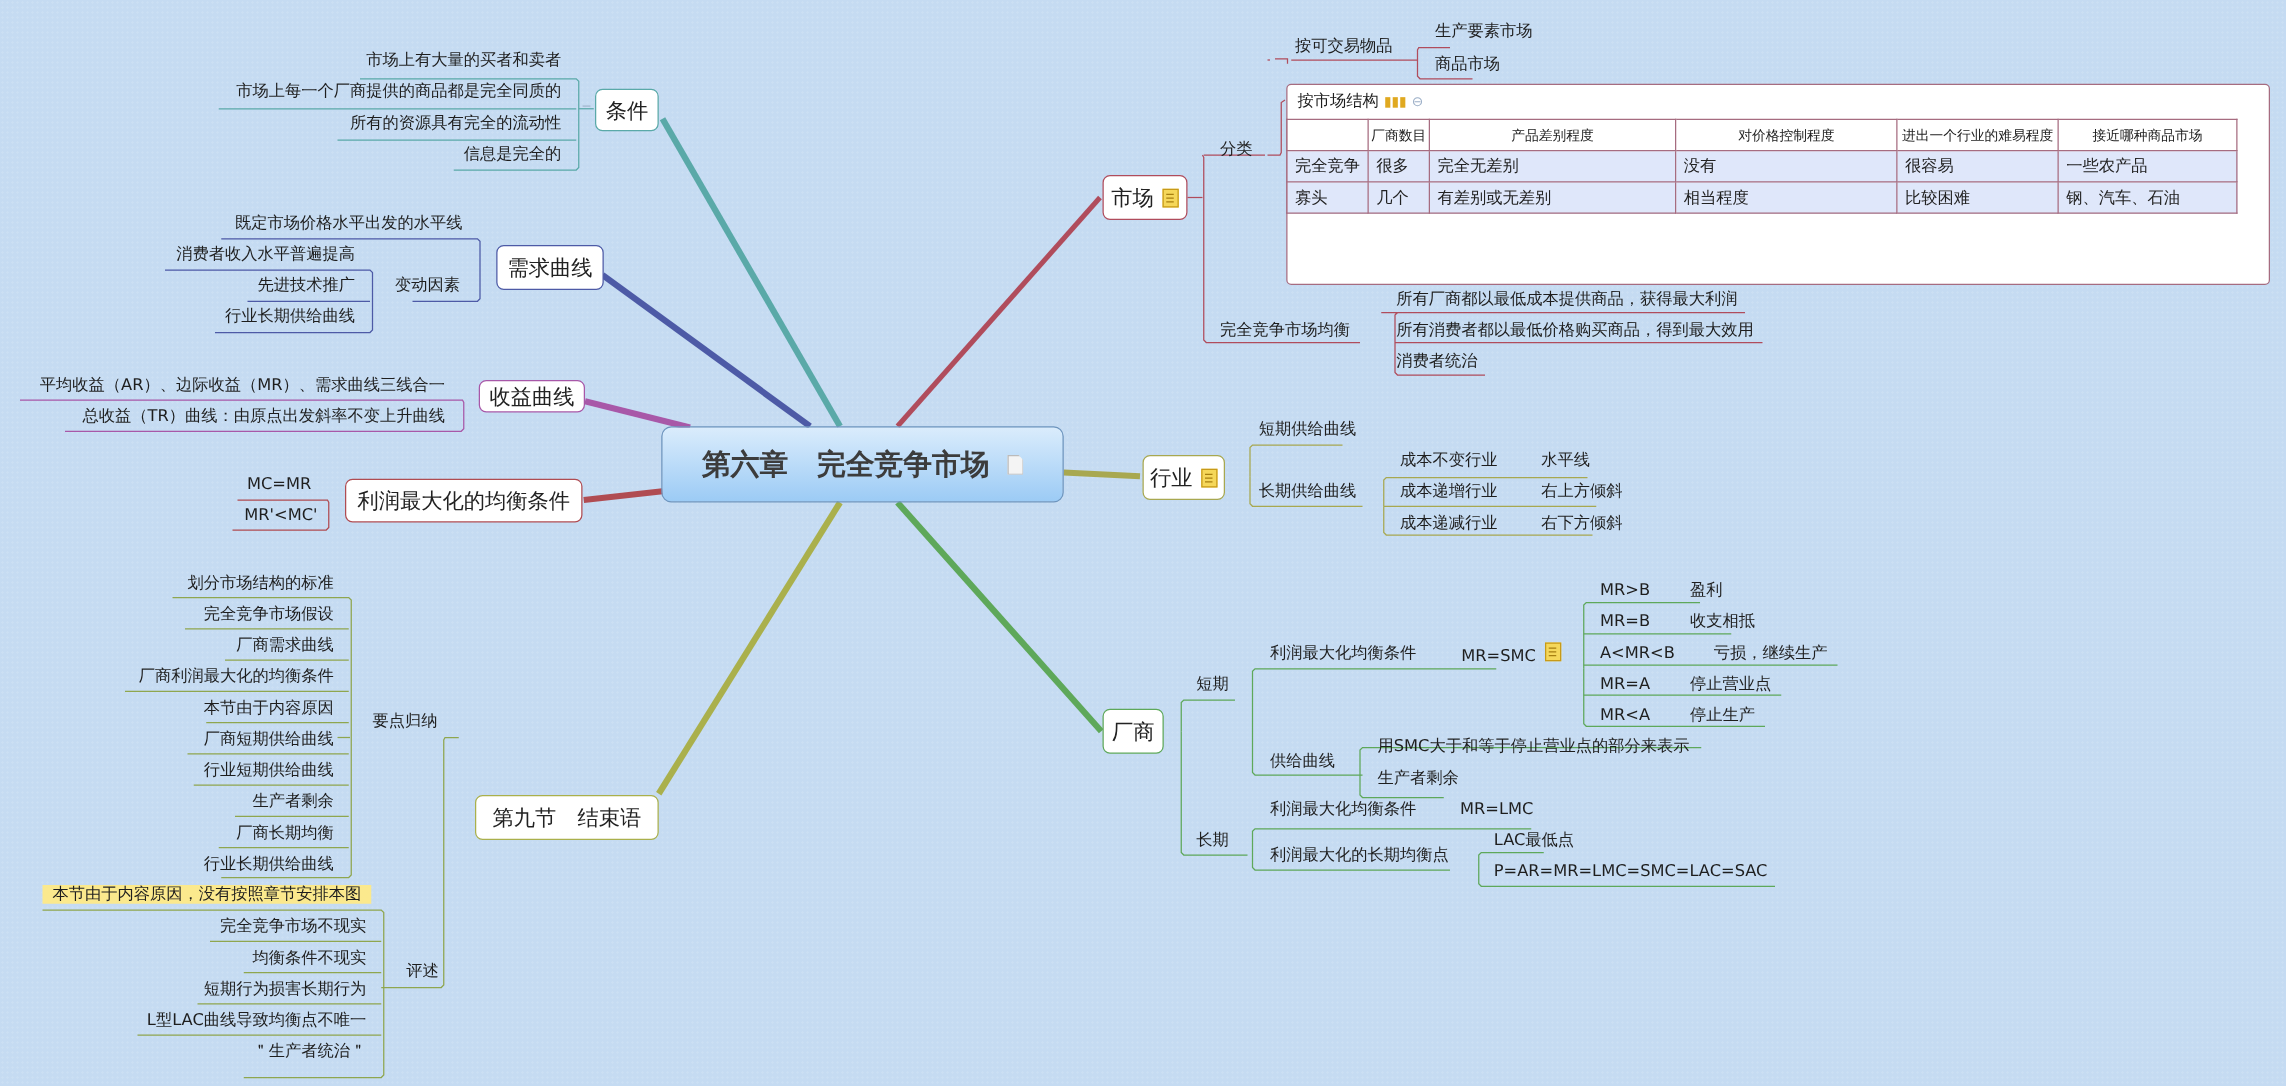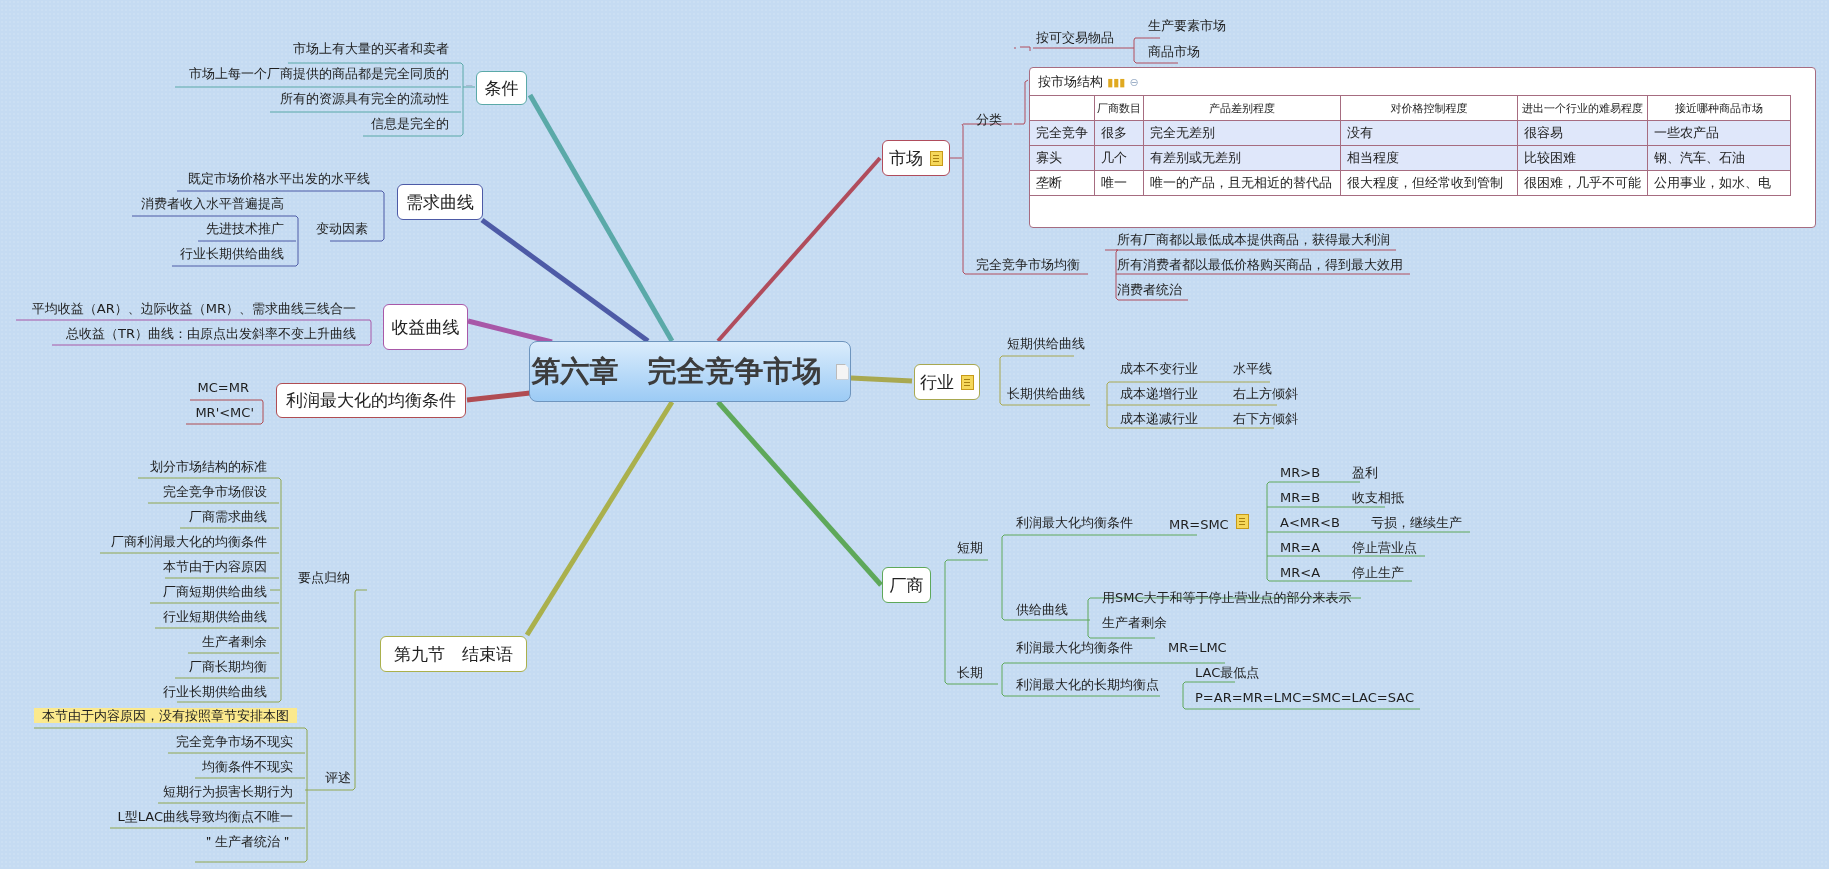--- a/index.html
+++ b/index.html
@@ -9,21 +9,21 @@
     background-size:4px 4px;
     font-family:"DejaVu Sans","Liberation Sans",sans-serif;color:#222;}
   svg.lines{position:absolute;left:0;top:0;width:1829px;height:869px;pointer-events:none;}
   .t{position:absolute;font-size:13px;white-space:nowrap;line-height:18px;color:#1e1e1e;}
   .r{text-align:right;}
   .node{position:absolute;background:#fff;border-radius:6px;font-size:17px;
     display:flex;align-items:center;justify-content:center;white-space:nowrap;color:#222;
     box-sizing:border-box;}
   .root{position:absolute;left:529px;top:341px;width:322px;height:61px;border-radius:8px;
     background:linear-gradient(#daecfc,#9ccbf5);border:1px solid #6e95be;
-    display:flex;align-items:center;justify-content:center;font-size:29px;font-weight:bold;color:#3c3c3c;
+    display:flex;align-items:center;justify-content:center;font-size:23px;font-weight:bold;color:#3c3c3c;
     box-sizing:border-box;}
   .doc{display:inline-block;width:11px;height:14px;background:#f4f4f4;border:1px solid #bbb;margin-left:14px;
     clip-path:polygon(0 0,70% 0,100% 28%,100% 100%,0 100%);}
   .note{display:inline-block;width:11px;height:13px;background:#f5d75a;border:1px solid #c79a19;margin-left:7px;position:relative;}
   .note::after{content:"";position:absolute;left:2px;top:3px;width:6px;height:1px;background:#a77f10;box-shadow:0 3px 0 #a77f10,0 6px 0 #a77f10;}
   .tog{position:absolute;font-size:10px;color:#9db0c8;}
   table.mt{position:absolute;left:1029px;top:95px;border-collapse:collapse;font-size:13px;}
   table.mt td{border:1px solid #a66c80;padding:0 6px;height:24px;white-space:nowrap;}
   table.mt tr.hd td{font-size:11px;text-align:center;background:#fff;}
   table.mt tr.alt td{background:#dfe7fa;}
@@ -133,30 +133,30 @@
 
 <div class="node" style="left:476px;top:71px;width:51px;height:34px;border:1px solid #5aa9a8;">
   <span>条件</span>
 </div>
 <span class="tog" style="left:465px;top:80px;">−</span>
 <div class="t r" style="right:1380px;top:40px;">市场上有大量的买者和卖者</div>
 <div class="t r" style="right:1380px;top:65px;">市场上每一个厂商提供的商品都是完全同质的</div>
 <div class="t r" style="right:1380px;top:90px;">所有的资源具有完全的流动性</div>
 <div class="t r" style="right:1380px;top:115px;">信息是完全的</div>
 
-<div class="node" style="left:397px;top:184px;width:86px;height:36px;border:1px solid #4d5aa6;">
+<div class="node" style="left:397px;top:196px;width:86px;height:36px;border:1px solid #4d5aa6;">
   <span>需求曲线</span>
 </div>
 <div class="t r" style="right:1459px;top:170px;">既定市场价格水平出发的水平线</div>
 <div class="t" style="left:316px;top:220px;">变动因素</div>
 <div class="t r" style="right:1545px;top:195px;">消费者收入水平普遍提高</div>
 <div class="t r" style="right:1545px;top:220px;">先进技术推广</div>
 <div class="t r" style="right:1545px;top:245px;">行业长期供给曲线</div>
 
-<div class="node" style="left:383px;top:304px;width:85px;height:46px;border:1px solid #a858a8;">
+<div class="node" style="left:383px;top:304px;width:85px;height:26px;border:1px solid #a858a8;">
   <span>收益曲线</span>
 </div>
 <div class="t r" style="right:1473px;top:300px;">平均收益（AR）、边际收益（MR）、需求曲线三线合一</div>
 <div class="t r" style="right:1473px;top:325px;">总收益（TR）曲线：由原点出发斜率不变上升曲线</div>
 
 <div class="node" style="left:276px;top:383px;width:190px;height:35px;border:1px solid #b04c52;">
   <span>利润最大化的均衡条件</span>
 </div>
 <div class="t r" style="right:1580px;top:379px;">MC=MR</div>
 <div class="t r" style="right:1575px;top:404px;">MR'&lt;MC'</div>
@@ -217,28 +217,20 @@
         <td>一些农产品</td>
   </tr>
   <tr class="alt">
     <td>寡头</td>
         <td>几个</td>
         <td>有差别或无差别</td>
         <td>相当程度</td>
         <td>比较困难</td>
         <td>钢、汽车、石油</td>
   </tr>
-  <tr class="wt">
-    <td>垄断</td>
-        <td>唯一</td>
-        <td>唯一的产品，且无相近的替代品</td>
-        <td>很大程度，但经常收到管制</td>
-        <td>很困难，几乎不可能</td>
-        <td>公用事业，如水、电</td>
-  </tr>
 </tbody>
   </table>
 
 <div class="t" style="left:976px;top:256px;">完全竞争市场均衡</div>
 <div class="t" style="left:1117px;top:231px;">所有厂商都以最低成本提供商品，获得最大利润</div>
 <div class="t" style="left:1117px;top:256px;">所有消费者都以最低价格购买商品，得到最大效用</div>
 <div class="t" style="left:1117px;top:281px;">消费者统治</div>
 
 <div class="node" style="left:914px;top:364px;width:66px;height:36px;border:1px solid #a8a850;">
   <span>行业</span>

